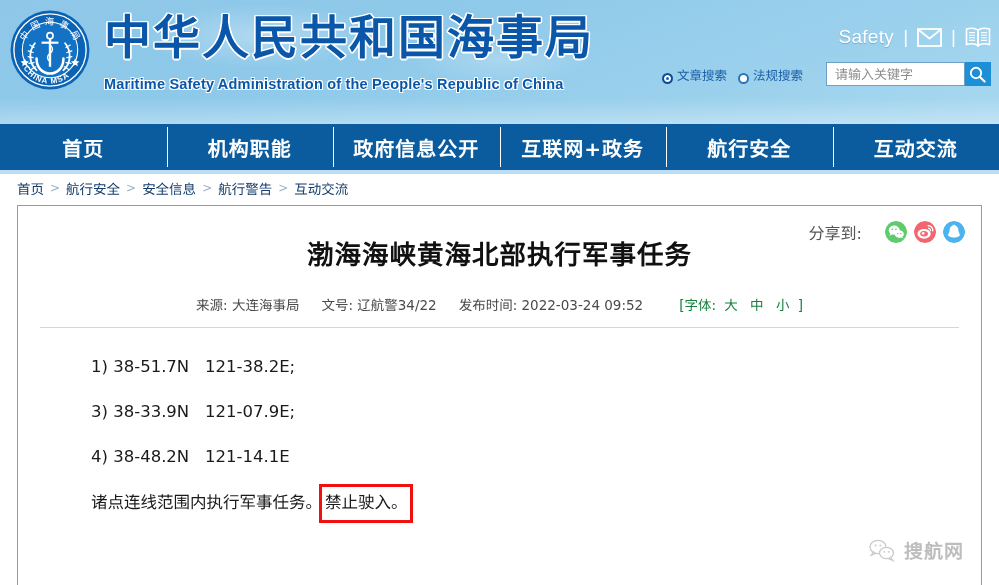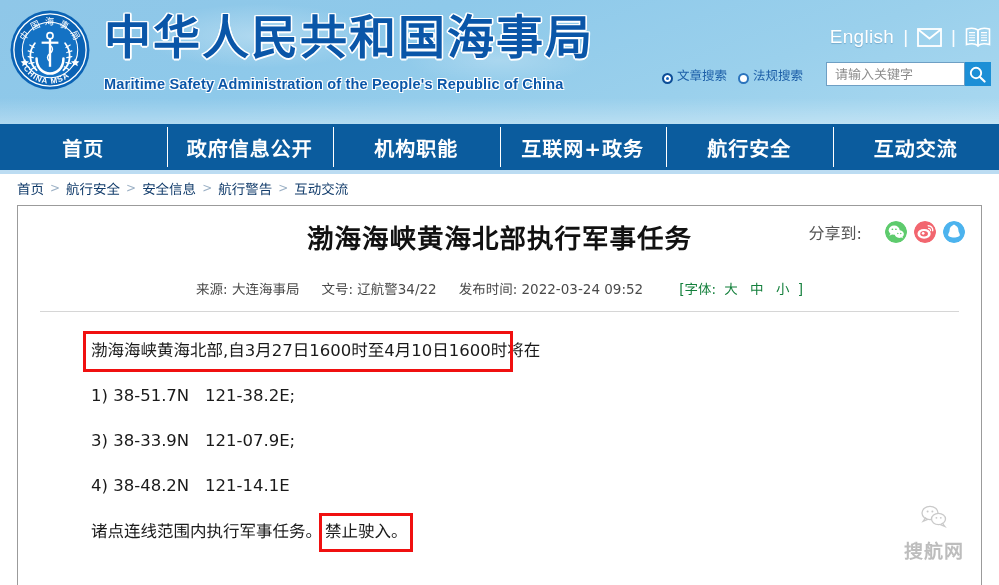--- a/index.html
+++ b/index.html
@@ -135,21 +135,21 @@
   .share{
     position:absolute;right:16px;top:14px;display:flex;align-items:center;gap:7px;
   }
   .share-label{
     font-size:16px;color:#555;margin-right:16px;
     font-family:"DejaVu Sans","Liberation Sans",sans-serif;
   }
   .share-ico{width:22px;height:22px;border-radius:50%;display:block;cursor:pointer;}
 
   .art-title{
-    margin:16px 60px 0 60px;text-align:center;
+    margin:32px 60px 0 60px;text-align:center;
     font-size:26.5px;font-weight:bold;color:#111;
     font-family:"DejaVu Sans","Liberation Sans",sans-serif;
     letter-spacing:1px;line-height:34px;
   }
   .art-meta{
     margin:22px 0 0 0;display:flex;justify-content:center;
     font-size:13.5px;color:#4a4a4a;
     font-family:"DejaVu Sans","Liberation Sans",sans-serif;white-space:nowrap;
   }
   .meta-item{margin-right:22px;}
@@ -173,21 +173,20 @@
   .mark-box-sm{
     display:inline-block;padding:1px 2px 2px 3px;
     box-shadow:0 0 0 3px #f01010;position:relative;
   }
 
   
   .watermark{
     position:absolute;right:17px;bottom:22px;
     display:flex;align-items:center;gap:7px;opacity:.45;
     pointer-events:none;
-    flex-direction:column;
   }
   .wm-text{
     font-size:19px;color:#6e6e6e;font-weight:bold;letter-spacing:1px;
     font-family:"DejaVu Sans","Liberation Sans",sans-serif;
   }
 </style>
 </head>
 <body>
 
 <div class="page">
@@ -225,21 +224,21 @@
       <path d="M20,60 l1.5,3.2 3.5,.4 -2.6,2.4 .7,3.4 -3.1,-1.7 -3.1,1.7 .7,-3.4 -2.6,-2.4 3.5,-.4 z" fill="#ffffff"></path>
       <path d="M80,60 l1.5,3.2 3.5,.4 -2.6,2.4 .7,3.4 -3.1,-1.7 -3.1,1.7 .7,-3.4 -2.6,-2.4 3.5,-.4 z" fill="#ffffff"></path>
     </svg>
 
     <div class="brand">
       <div class="brand-cn">中华人民共和国海事局</div>
       <div class="brand-en">Maritime Safety Administration of the People's Republic of China</div>
     </div>
 
     <div class="util">
-      <span class="util-english">English</span>
+      <span class="util-english">Safety</span>
       <span class="util-sep">|</span>
       <svg class="icon-mail" width="25" height="19" viewBox="0 0 25 19">
         <rect x="1" y="1" width="23" height="17" fill="none" stroke="#ffffff" stroke-width="1.8"></rect>
         <path d="M1.5,1.8 L12.5,10.5 L23.5,1.8" fill="none" stroke="#ffffff" stroke-width="1.8"></path>
       </svg>
       <span class="util-sep">|</span>
       <svg class="icon-book" width="26" height="20" viewBox="0 0 26 20">
         <path d="M13,3.2 C10,.8 5,1 1.5,2 L1.5,17.6 C5,16.6 10,16.4 13,18.6 Z" fill="none" stroke="#ffffff" stroke-width="1.6"></path>
         <path d="M13,3.2 C16,.8 21,1 24.5,2 L24.5,17.6 C21,16.6 16,16.4 13,18.6 Z" fill="none" stroke="#ffffff" stroke-width="1.6"></path>
         <path d="M4,5.6 h6 M4,8.2 h6 M4,10.8 h6 M4,13.4 h6 M16,5.6 h6 M16,8.2 h6 M16,10.8 h6 M16,13.4 h6" stroke="#ffffff" stroke-width="1.1"></path>
@@ -260,22 +259,22 @@
         <svg width="17" height="17" viewBox="0 0 17 17">
           <circle cx="7" cy="7" r="5.2" fill="none" stroke="#ffffff" stroke-width="1.9"></circle>
           <line x1="10.9" y1="10.9" x2="15.6" y2="15.6" stroke="#ffffff" stroke-width="2.1" stroke-linecap="round"></line>
         </svg>
       </button>
     </div>
   </div>
 
   <div class="nav">
     <div class="nav-item">首页</div>
+    <div class="nav-item">机构职能</div>
     <div class="nav-item">政府信息公开</div>
-    <div class="nav-item">机构职能</div>
     <div class="nav-item">互联网+政务</div>
     <div class="nav-item">航行安全</div>
     <div class="nav-item">互动交流</div>
   </div>
   <div class="nav-bottom"></div>
 
   <div class="crumbs">
     <span class="crumb">首页</span>
     <span class="crumb-sep">&gt;</span>
     <span class="crumb">航行安全</span>
@@ -337,23 +336,20 @@
         <span class="fsz">大</span>
         <span class="fsz">中</span>
         <span class="fsz">小</span>
         <span>]</span>
       </span>
     </div>
 
     <div class="meta-rule"></div>
 
     <div class="body-text">
-      <div class="para">
-        <span class="mark-box"><span>渤海海峡黄海北部,自3月27日1600时至4月10日1600时</span></span><span>将在</span>
-      </div>
       <div class="coord">1) 38-51.7N   121-38.2E;</div>
       <div class="coord">3) 38-33.9N   121-07.9E;</div>
       <div class="coord">4) 38-48.2N   121-14.1E</div>
       <div class="para">
         <span>诸点连线范围内执行军事任务。</span><span class="mark-box-sm"><span>禁止驶入。</span></span>
       </div>
     </div>
 
     <div class="watermark">
       <svg width="30" height="26" viewBox="0 0 30 26">

